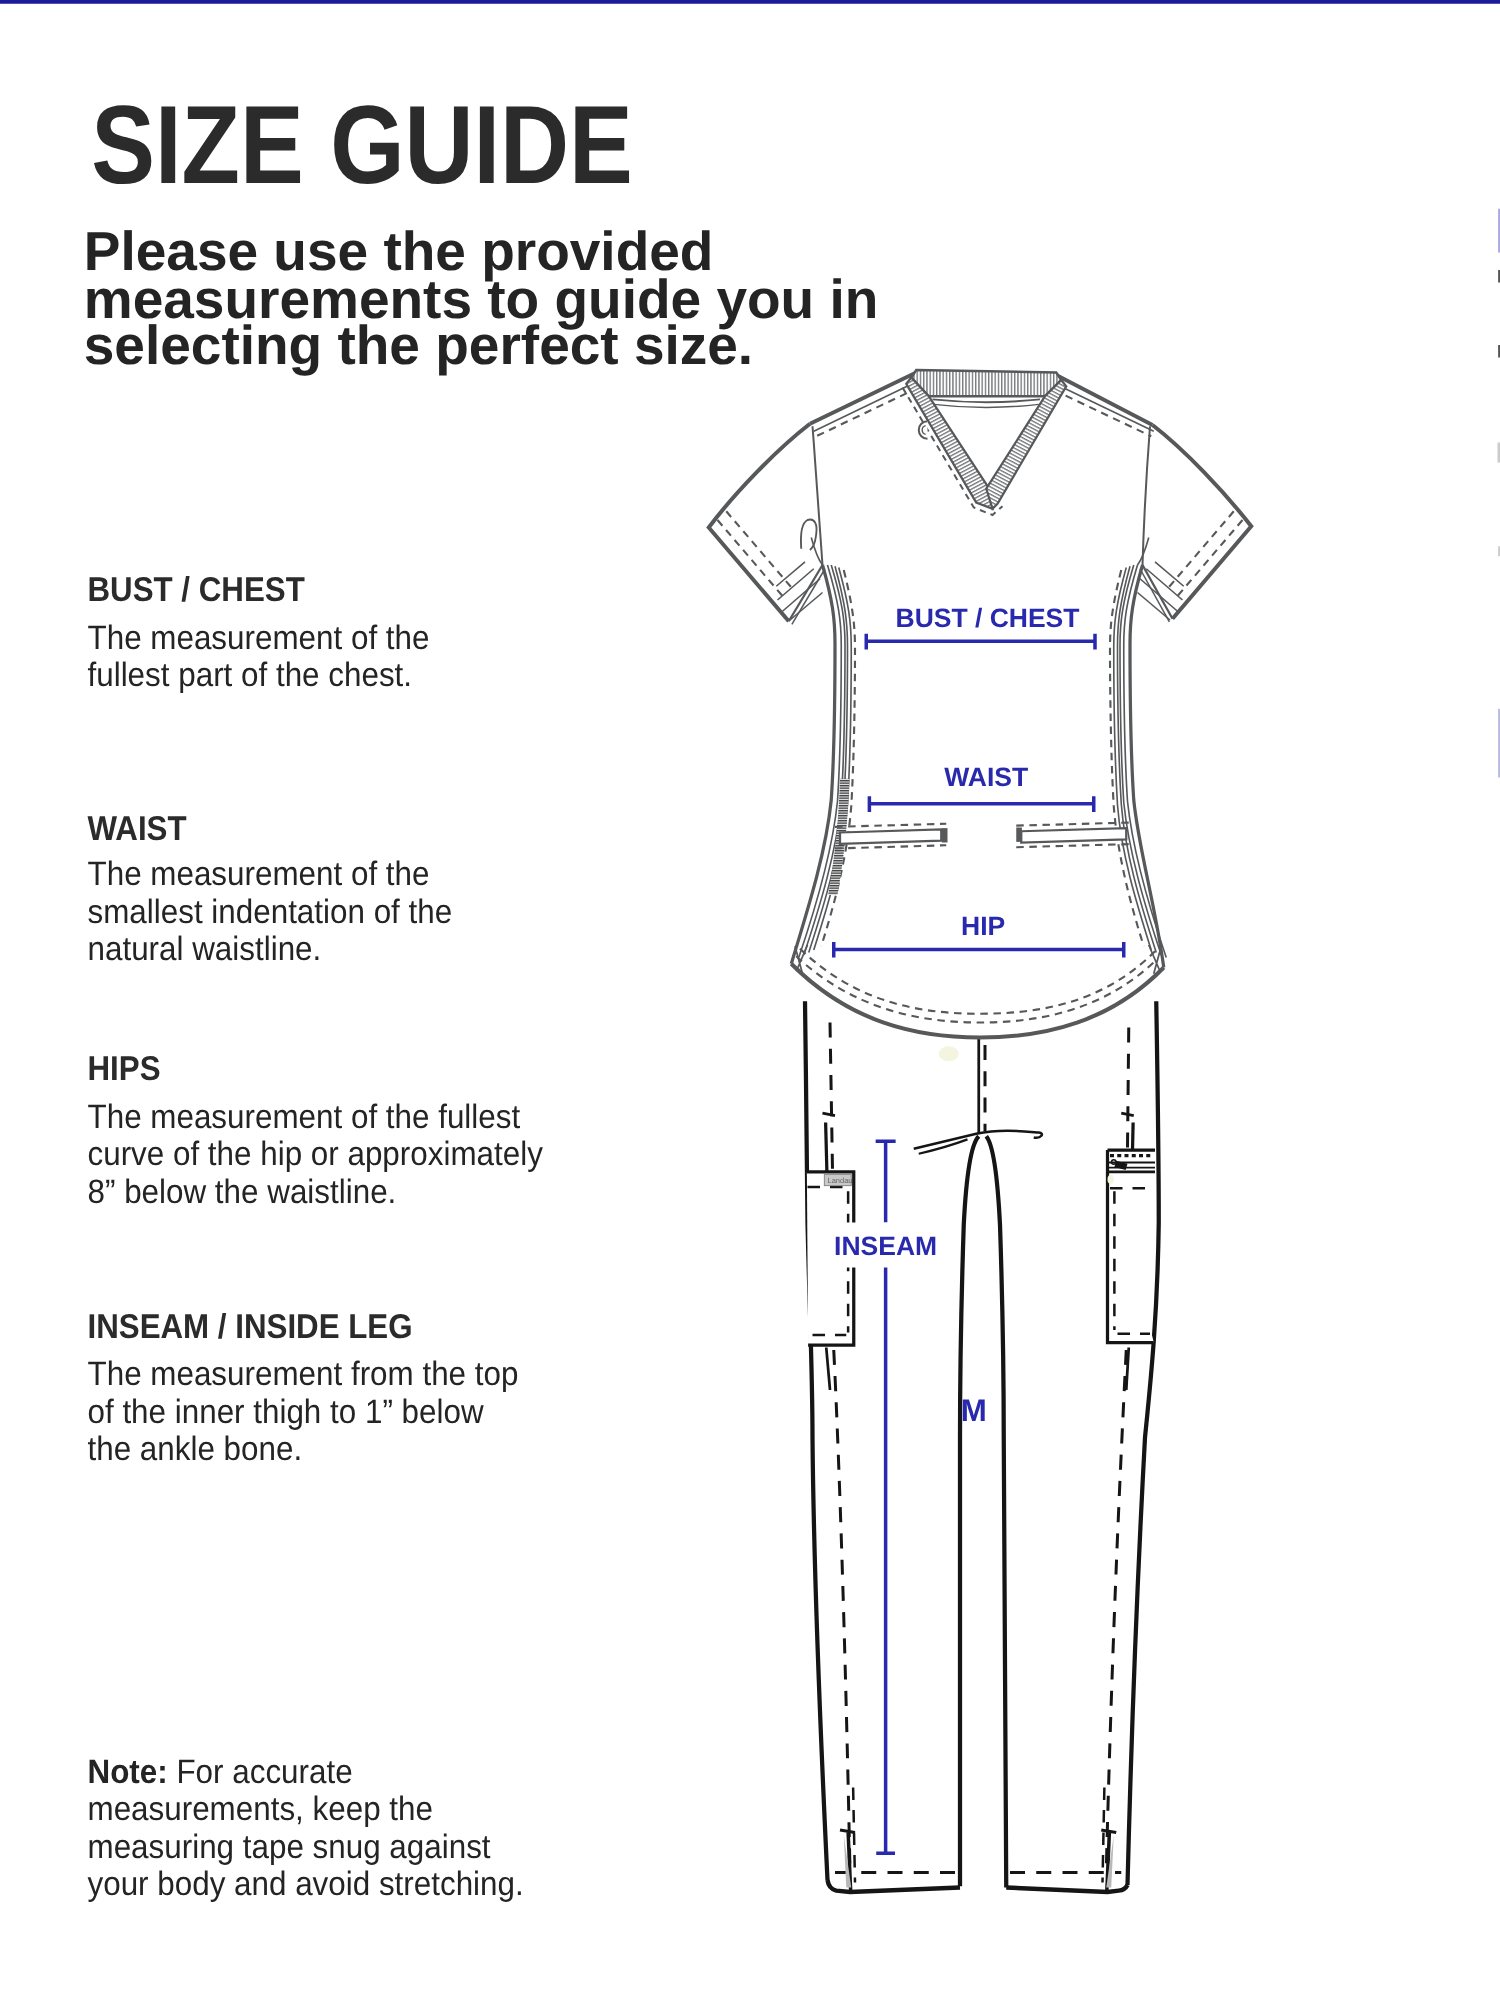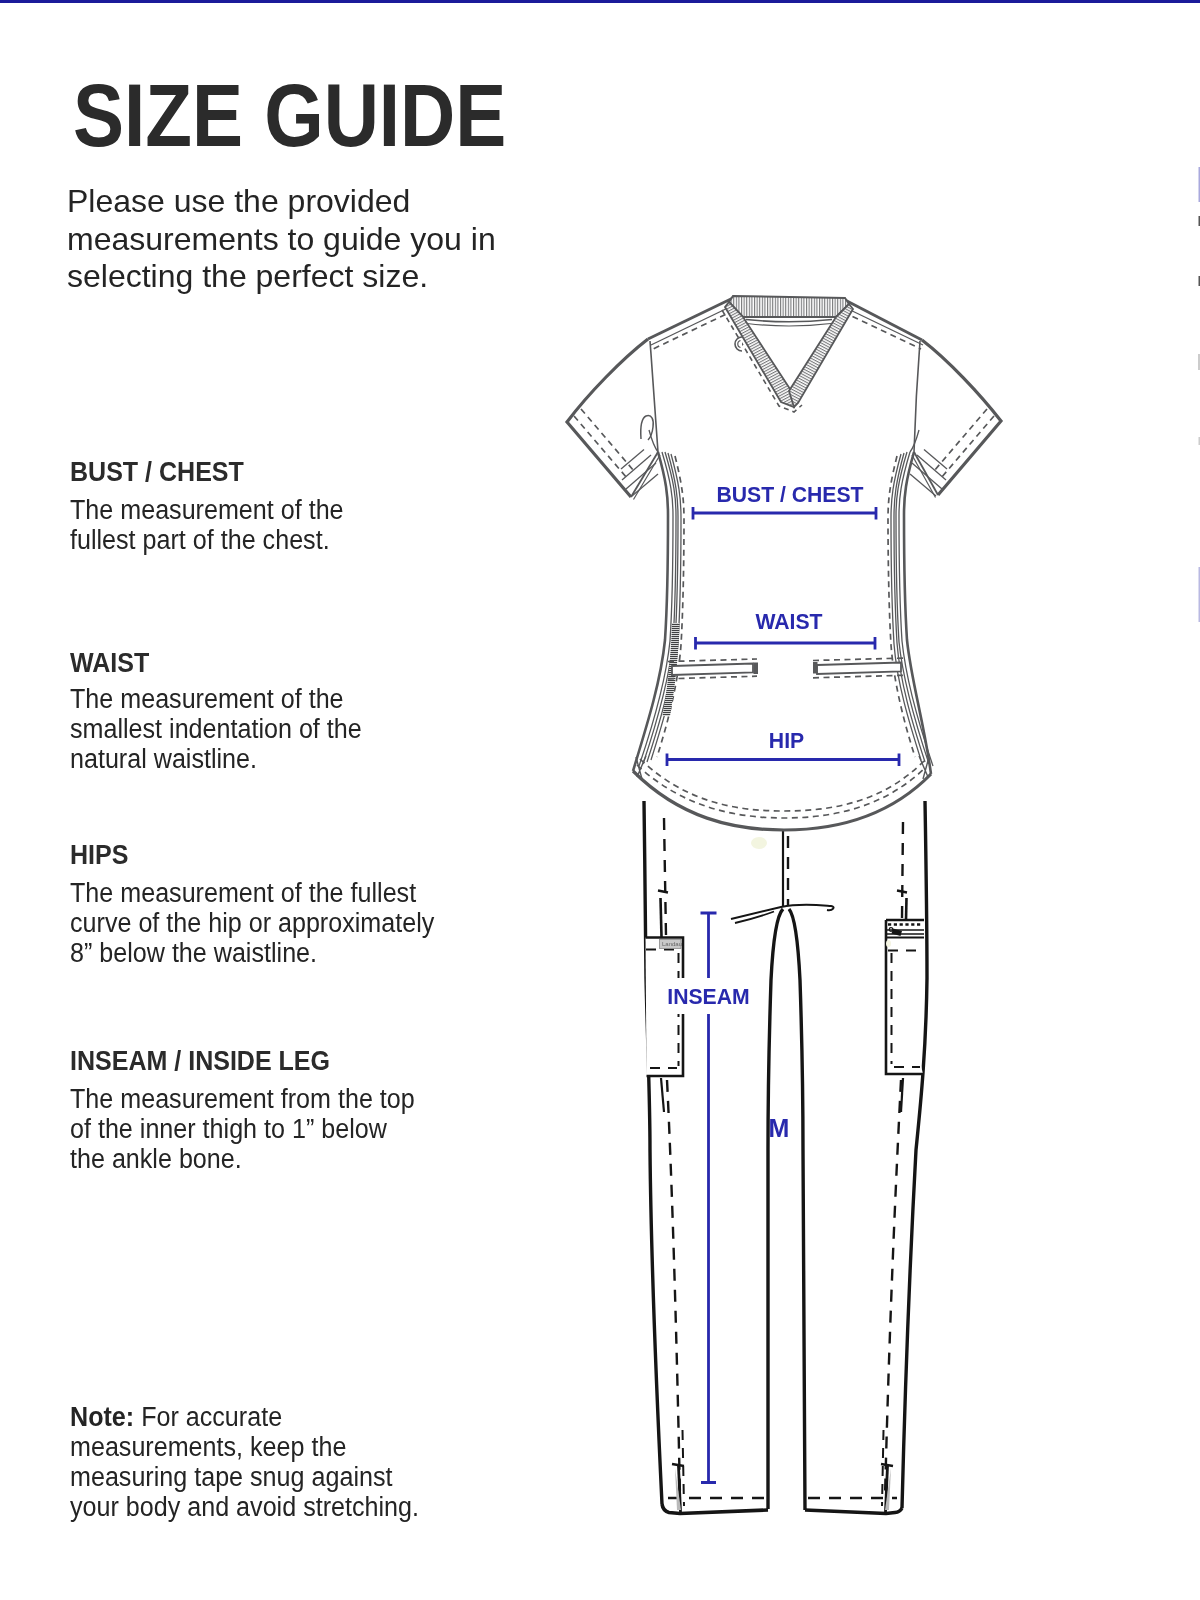--- a/index.html
+++ b/index.html
@@ -1,21 +1,21 @@
 <!DOCTYPE html>
 <html><head>
 <meta charset="utf-8">
 <style>
   html,body{margin:0;padding:0;background:#ffffff;}
   body{width:1200px;height:1600px;position:relative;overflow:hidden;
        font-family:"Liberation Sans", sans-serif;color:#222222;}
   .abs{position:absolute;}
   #topbar{left:0;top:0;width:1200px;height:3px;background:#1b1b9a;}
   #title{left:72.6px;top:69.6px;font-size:89px;font-weight:bold;color:#2b2b2b;line-height:90px;white-space:nowrap;transform:scaleX(0.859);transform-origin:left top;}
-  #intro{left:67px;top:183px;font-size:32px;line-height:37.5px;color:#242424;}
+  #intro{left:67px;top:183px;font-size:44px;line-height:37.5px;color:#242424;font-weight:bold;}
   .h2{font-size:27.5px;font-weight:bold;color:#2b2b2b;line-height:30px;white-space:nowrap;transform:scaleX(0.91);transform-origin:left top;}
   .bodytxt{font-size:27px;line-height:30px;color:#242424;transform:scaleX(0.93);transform-origin:left top;white-space:nowrap;}
 </style>
 </head>
 <body>
 <div class="abs" id="topbar"></div>
 <div class="abs" id="title">SIZE GUIDE</div>
 <div class="abs" id="intro">Please use the provided<br>measurements to guide you in<br>selecting the perfect size.</div>
 
 <div class="abs h2" style="left:70px;top:456.9px;">BUST / CHEST</div>

